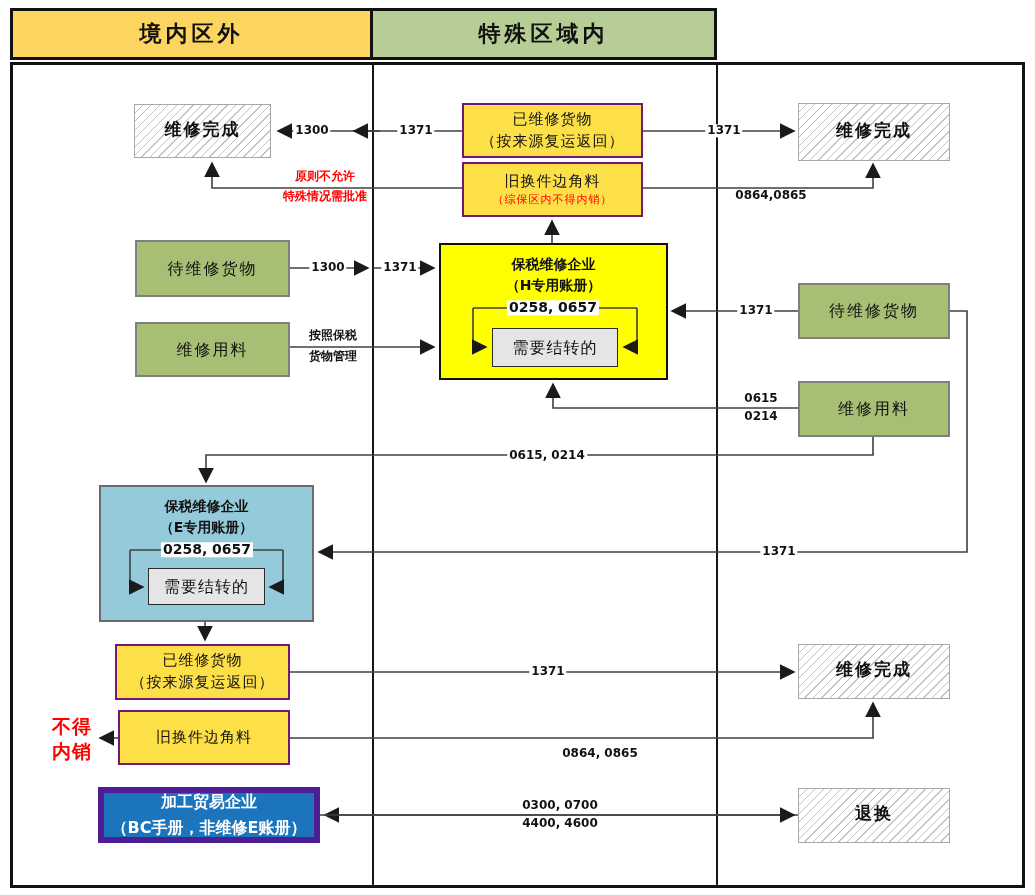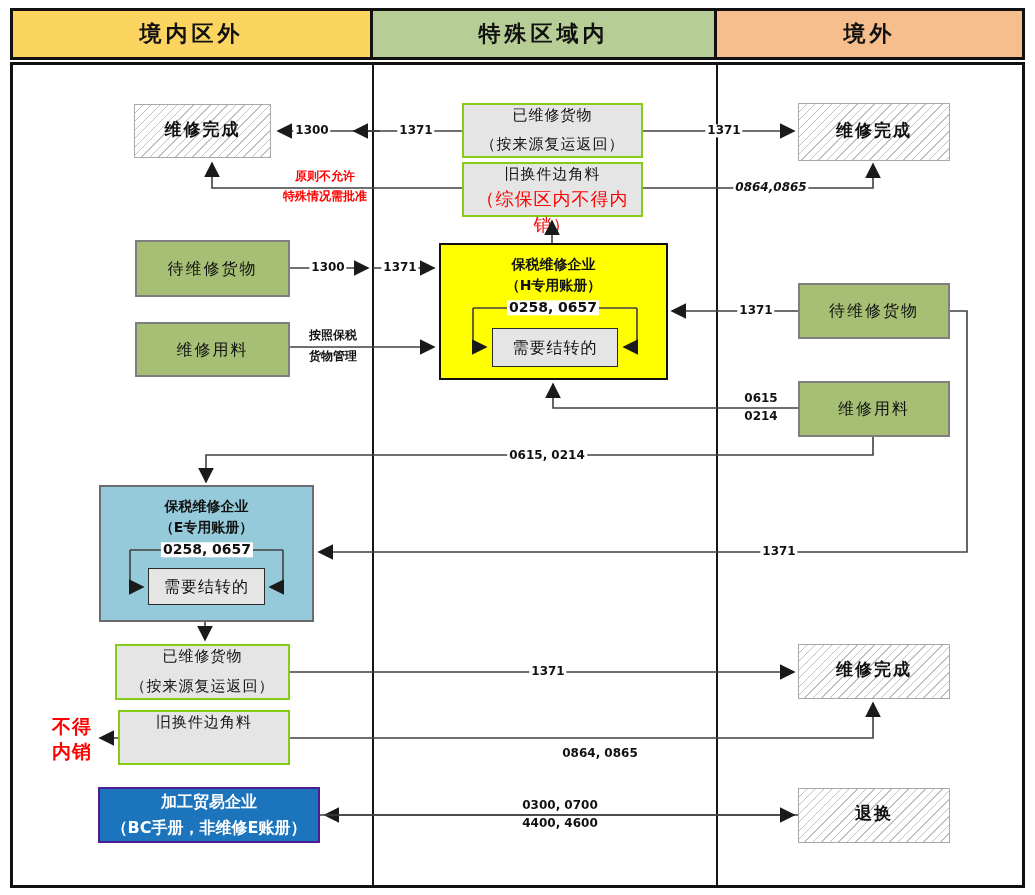--- a/index.html
+++ b/index.html
@@ -25,47 +25,46 @@
   
   .bx{
     position:absolute;box-sizing:border-box;display:flex;flex-direction:column;
     align-items:center;justify-content:center;text-align:center;z-index:2;
     color:#111;line-height:1.45;
   }
   .hatch{
     background:repeating-linear-gradient(135deg,#ffffff 0 5px,#c2c2c2 5px 6px);
     border:1px solid #a8a8a8;font-weight:bold;font-size:17px;letter-spacing:2px;font-family:Liberation Mono, monospace;
   }
-  .whitebx{background:#e5e5e5;border:2px solid #84cc16;font-size:15px;letter-spacing:1px;justify-content:space-between;}
+  .whitebx{background:#fde047;border:2px solid #701a75;font-size:15px;letter-spacing:1px;}
   .greenbx{background:#A7BF74;border:2px solid #7f7f7f;font-size:16px;letter-spacing:2px;}
   .yellowbx{background:#FFFF00;border:2px solid #111;justify-content:flex-start;padding-top:9px;}
   .bluebx{background:#95CADA;border:2px solid #6b6b6b;justify-content:flex-start;padding-top:9px;}
-  .darkbluebx{background:#1C75BC;border:2px solid #4c1d95;color:#fff;font-weight:bold;font-size:16px;line-height:1.6;}
+  .darkbluebx{background:#1C75BC;border:6px solid #4c1d95;color:#fff;font-weight:bold;font-size:16px;line-height:1.6;}
   .titleline{font-weight:bold;font-size:14px;line-height:1.5;}
   .innerwhite{background:#e5e5e5;border:1.5px solid #2b2b2b;font-size:16px;letter-spacing:1px;z-index:4;}
-  .redline{color:#FE0000;font-size:18px;}
+  .redline{color:#FE0000;font-size:11px;}
   
   .lab{
     position:absolute;transform:translate(-50%,-50%);background:#fff;
     font-weight:bold;font-size:12px;white-space:nowrap;z-index:4;padding:0 2px;
     color:#111;line-height:1.1;
   }
   .lab.red{color:#FE0000;background:transparent;}
   .lab.bigred{color:#FE0000;background:transparent;font-size:19px;letter-spacing:1px;}
   .lab.small{font-size:14px;}
   svg.wires{position:absolute;left:0;top:0;z-index:3;}
 </style>
 </head>
 <body>
 
 <div id="stage">
 
   <div class="hcell hc2">特殊区域内</div>
   <div class="hcell hc1">境内区外</div>
-  <div class="hcell hc3">境外</div>
 
   <div class="frame"></div>
 
   <div class="bx hatch" style="left:134px;top:104px;width:137px;height:54px;">
       <span>维修完成</span>
     </div>
 
   <div class="bx whitebx" style="left:462px;top:103px;width:181px;height:55px;">
     <div>已维修货物</div>
     <div>（按来源复运返回）</div>
@@ -186,21 +185,21 @@
 
       <path d="M130,550 H283"></path>
       <path d="M130,550 V587 H143" marker-end="url(#arr)"></path>
       <path d="M283,550 V587 H270" marker-end="url(#arr)"></path>
     </g>
   </svg>
 
   <div class="lab" style="left:312px;top:131px;">1300</div>
   <div class="lab" style="left:416px;top:131px;">1371</div>
   <div class="lab" style="left:724px;top:131px;">1371</div>
-  <div class="lab" style="left:771px;top:188px;font-style:italic;">0864,0865</div>
+  <div class="lab" style="left:771px;top:196px;">0864,0865</div>
   <div class="lab red" style="left:325px;top:177px;">原则不允许</div>
   <div class="lab red" style="left:325px;top:197px;">特殊情况需批准</div>
   <div class="lab" style="left:328px;top:268px;">1300</div>
   <div class="lab" style="left:400px;top:268px;">1371</div>
   <div class="lab" style="left:333px;top:336px;">按照保税</div>
   <div class="lab" style="left:333px;top:357px;">货物管理</div>
   <div class="lab" style="left:756px;top:311px;">1371</div>
   <div class="lab" style="left:761px;top:399px;">0615</div>
   <div class="lab" style="left:761px;top:417px;">0214</div>
   <div class="lab" style="left:547px;top:456px;">0615, 0214</div>

